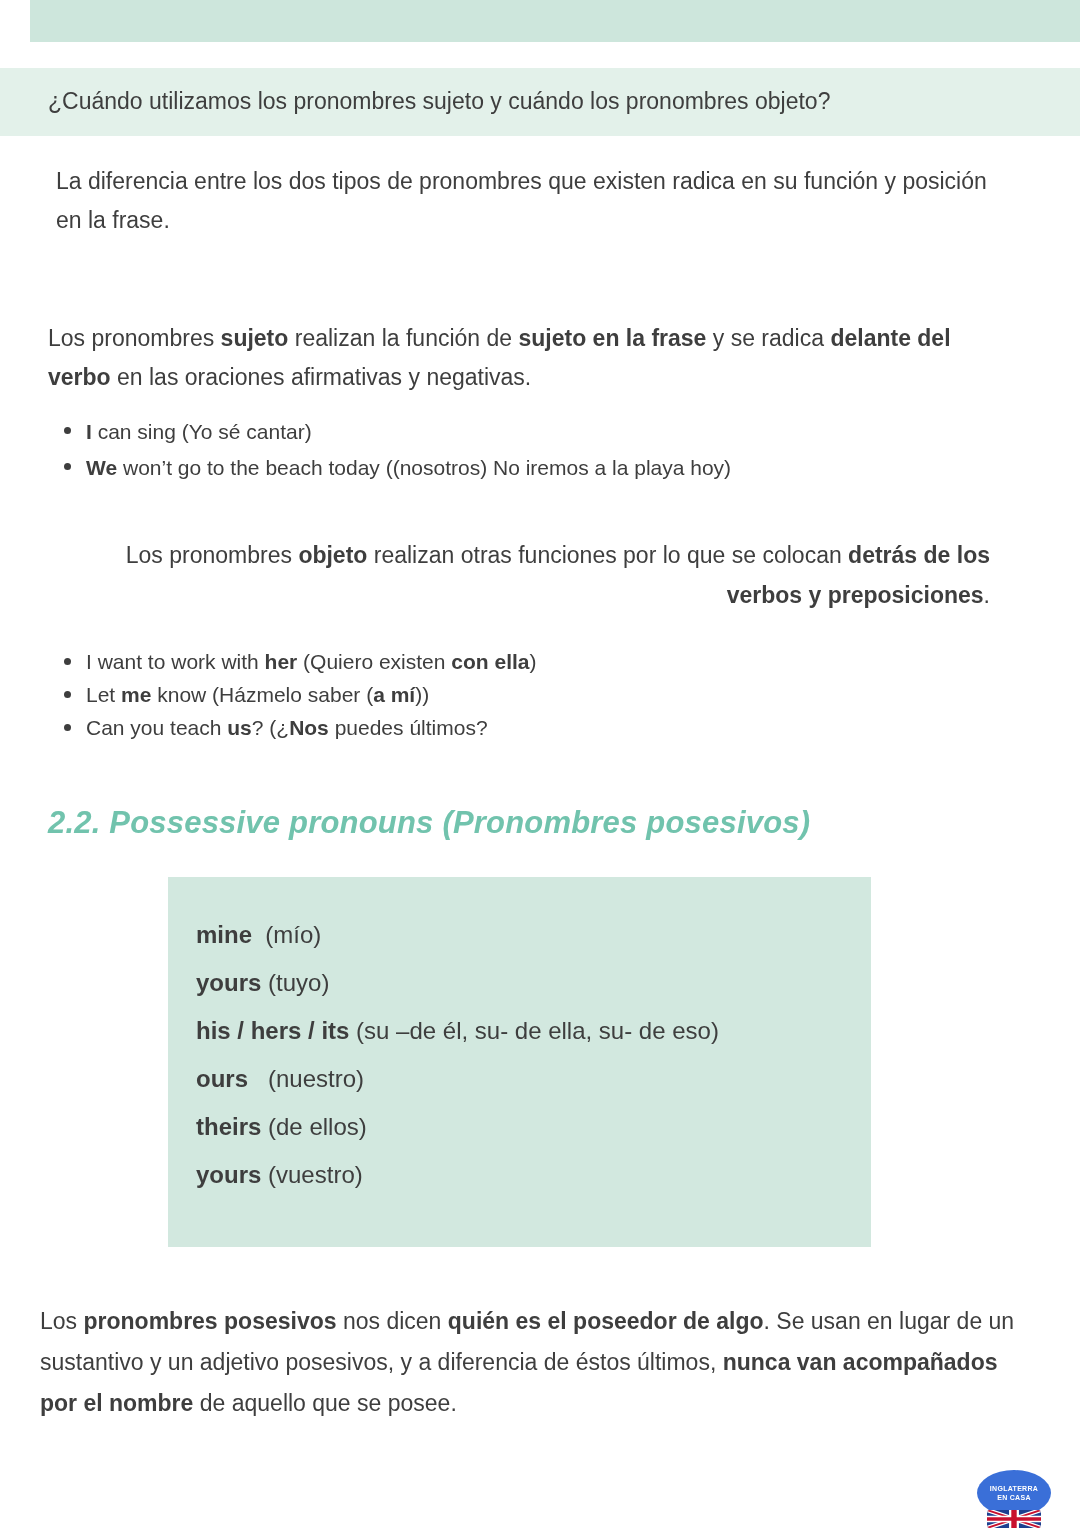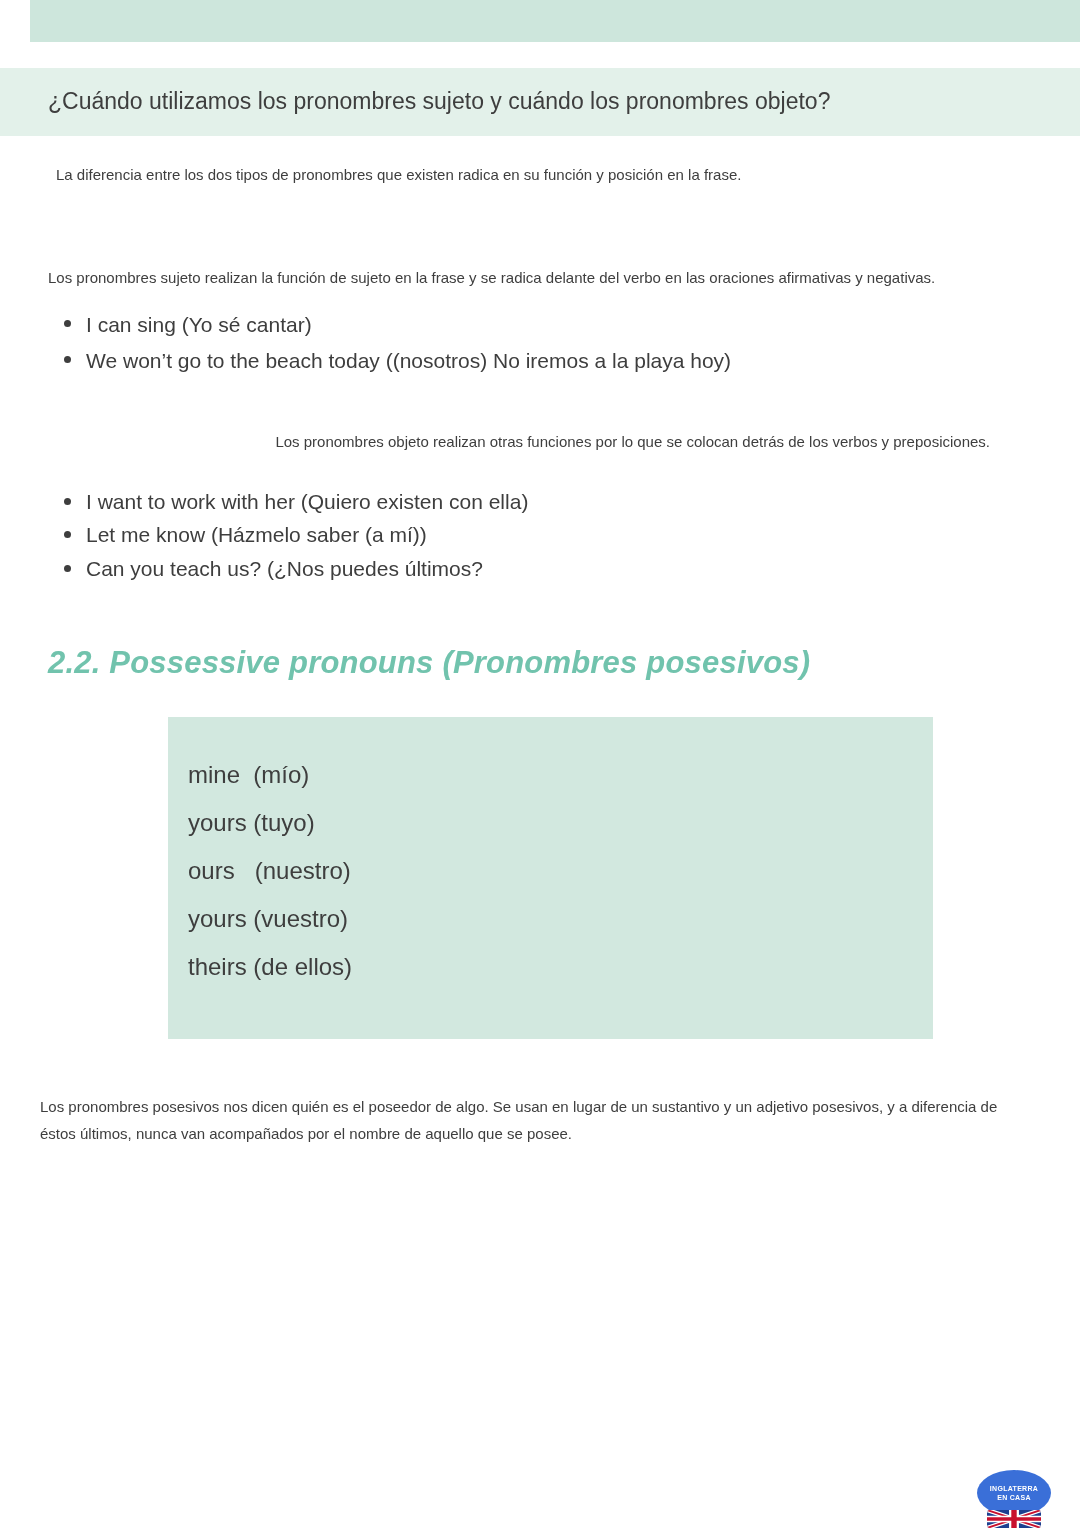--- a/index.html
+++ b/index.html
@@ -8,40 +8,40 @@
   .page {
     position:relative; width:1080px; height:1528px; margin:0 auto;
     background:#ffffff; color:var(--text,#3e3e3e); overflow:hidden;
   }
   .top-strip { margin-left:30px; height:42px; background:var(--top-bar,#cde6dc); }
   .question-band {
     margin-top:26px; background:var(--header-band,#e3f1ea);
     padding:20px 48px; font-size:23px; line-height:1.2;
   }
   .content { padding:0 48px; }
-  .para { font-size:15px; line-height:1.72; }
-  .para b, li b, .poss-item b { font-weight:normal; }
+  .para { font-size:23px; line-height:1.72; }
+  .para b, li b, .poss-item b { font-weight:bold; }
   .p1 { margin-top:26px; margin-left:8px; max-width:950px; }
   .p2 { margin-top:78px; max-width:912px; }
   ul.examples { list-style:none; margin-top:16px; padding-left:10px; font-size:21px; line-height:1.72; }
   ul.examples li { position:relative; padding-left:28px; }
   ul.examples li::before {
     content:""; position:absolute; left:6px; top:0.62em;
     width:7px; height:7px; border-radius:50%; background:var(--text,#3e3e3e);
   }
   .examples2 { line-height:1.58 !important; }
   .p3 { margin-top:50px; margin-left:10px; max-width:932px;text-align:right; }
   .examples2.examples { margin-top:30px; }
   .section-title {
     margin-top:60px; font-size:31px; font-weight:bold;
     color:var(--heading,#71c3ad); letter-spacing:0.2px;font-style:italic;
   }
   .poss-box {
-    margin:36px 0 0 120px; width:765px;
-    background:var(--box,#d2e8df); padding:34px 30px 48px 20px;
+    margin:36px 0 0 120px; width:703px;
+    background:var(--box,#d2e8df); padding:34px 30px 48px 28px;
   }
   .poss-item { font-size:24px; line-height:2; white-space:pre-wrap; }
   .closing { margin-top:54px; margin-left:-8px; max-width:990px; line-height:1.8; }
   .logo { position:absolute; right:26px; bottom:0px; width:80px; text-align:center; }
   .logo-bubble {
     width:74px; height:46px; margin:0 auto; background:#3a6fd8;
     border-radius:50%; display:flex; flex-direction:column;
     align-items:center; justify-content:center; color:#ffffff;
   }
   .logo-bubble span { display:block; font-size:7px; font-weight:bold; line-height:1.3; letter-spacing:0.3px; }
@@ -75,23 +75,24 @@
       <li><span>I want to work with </span><b>her</b><span> (Quiero existen </span><b>con ella</b><span>)</span></li>
       <li><span>Let </span><b>me</b><span> know (Házmelo saber (</span><b>a mí</b><span>))</span></li>
       <li><span>Can you teach </span><b>us</b><span>? (¿</span><b>Nos</b><span> puedes últimos?</span></li>
     </ul>
 
     <h2 class="section-title">2.2. Possessive pronouns (Pronombres posesivos)</h2>
 
     <div class="poss-box">
       <div class="poss-item"><b>mine</b><span>  (mío)</span></div>
       <div class="poss-item"><b>yours</b><span> (tuyo)</span></div>
+      <div class="poss-item"><b>his / hers / its</b><span> (su –de él, su- de ella, su- de eso)</span></div>
       <div class="poss-item"><b>ours</b><span>   (nuestro)</span></div>
+      <div class="poss-item"><b>theirs</b><span> (de ellos)</span></div>
       <div class="poss-item"><b>yours</b><span> (vuestro)</span></div>
-      <div class="poss-item"><b>theirs</b><span> (de ellos)</span></div>
     </div>
 
     <p class="para closing"><span>Los </span><b>pronombres posesivos</b><span> nos dicen </span><b>quién es el poseedor de algo</b><span>. Se usan en lugar de un sustantivo y un adjetivo posesivos, y a diferencia de éstos últimos, </span><b>nunca van acompañados por el nombre</b><span> de aquello que se posee.</span></p>
 
   </div>
 
   <div class="logo">
     <div class="logo-bubble">
       <span>INGLATERRA</span>
       <span>EN CASA</span>

